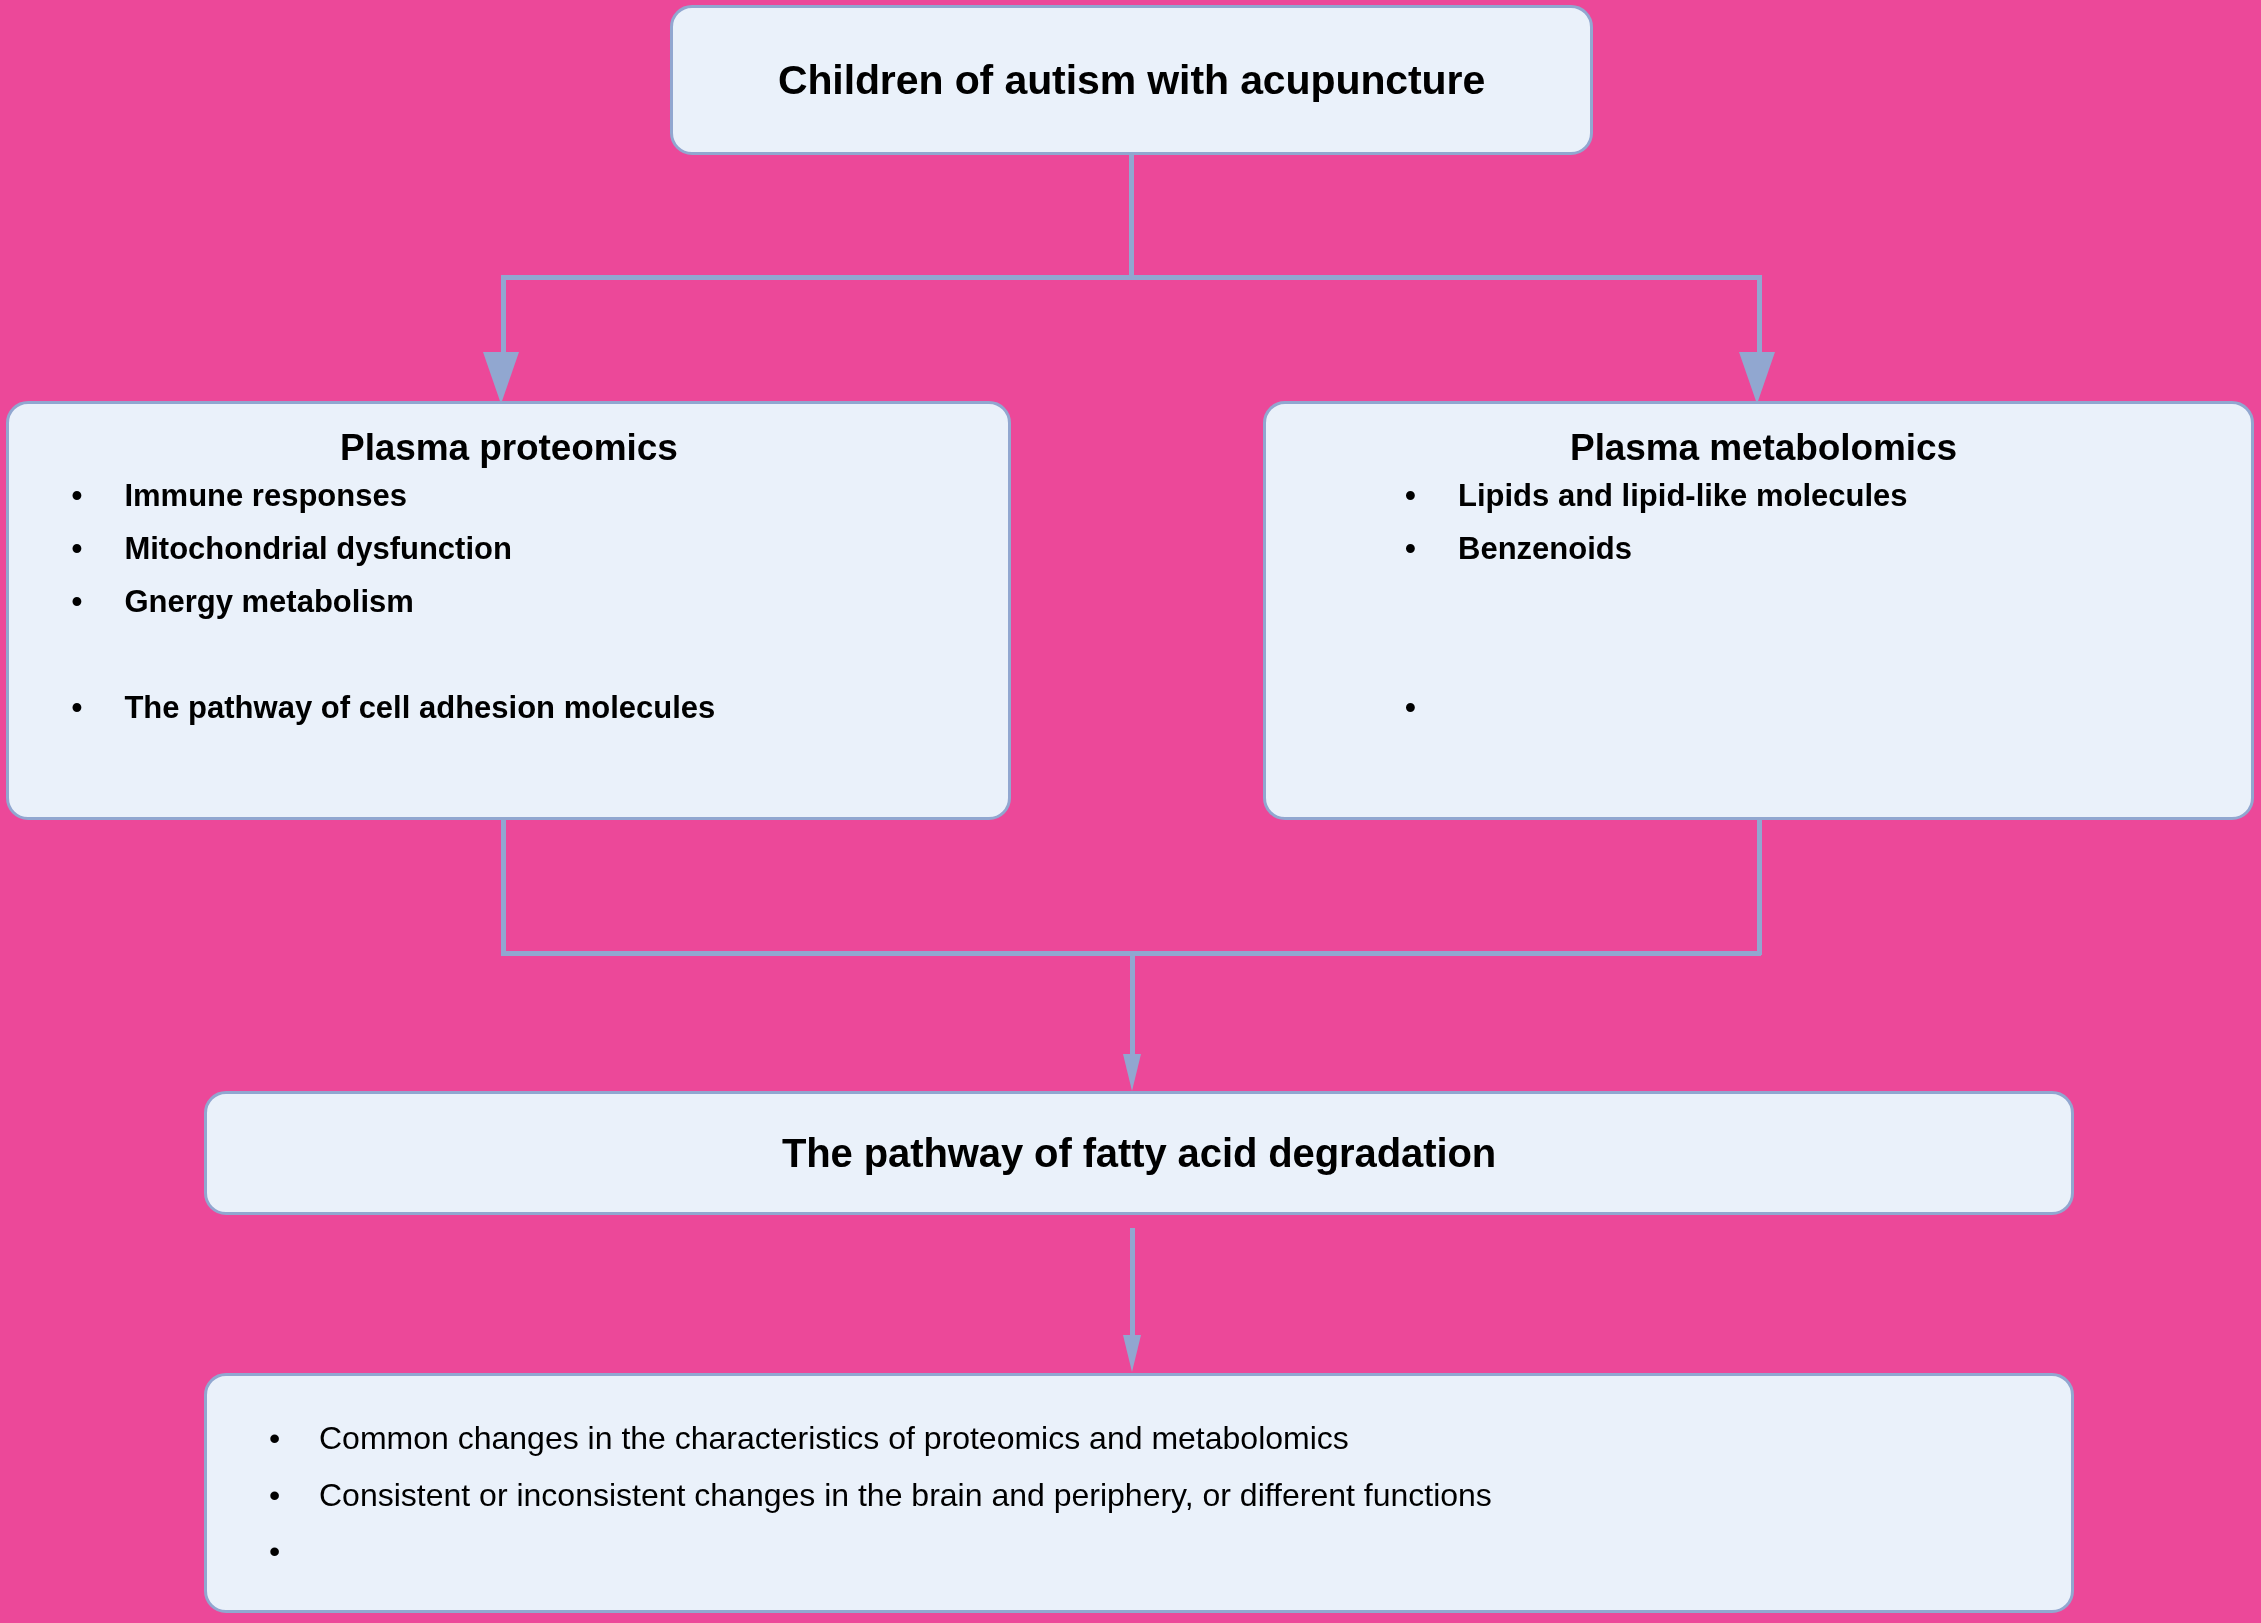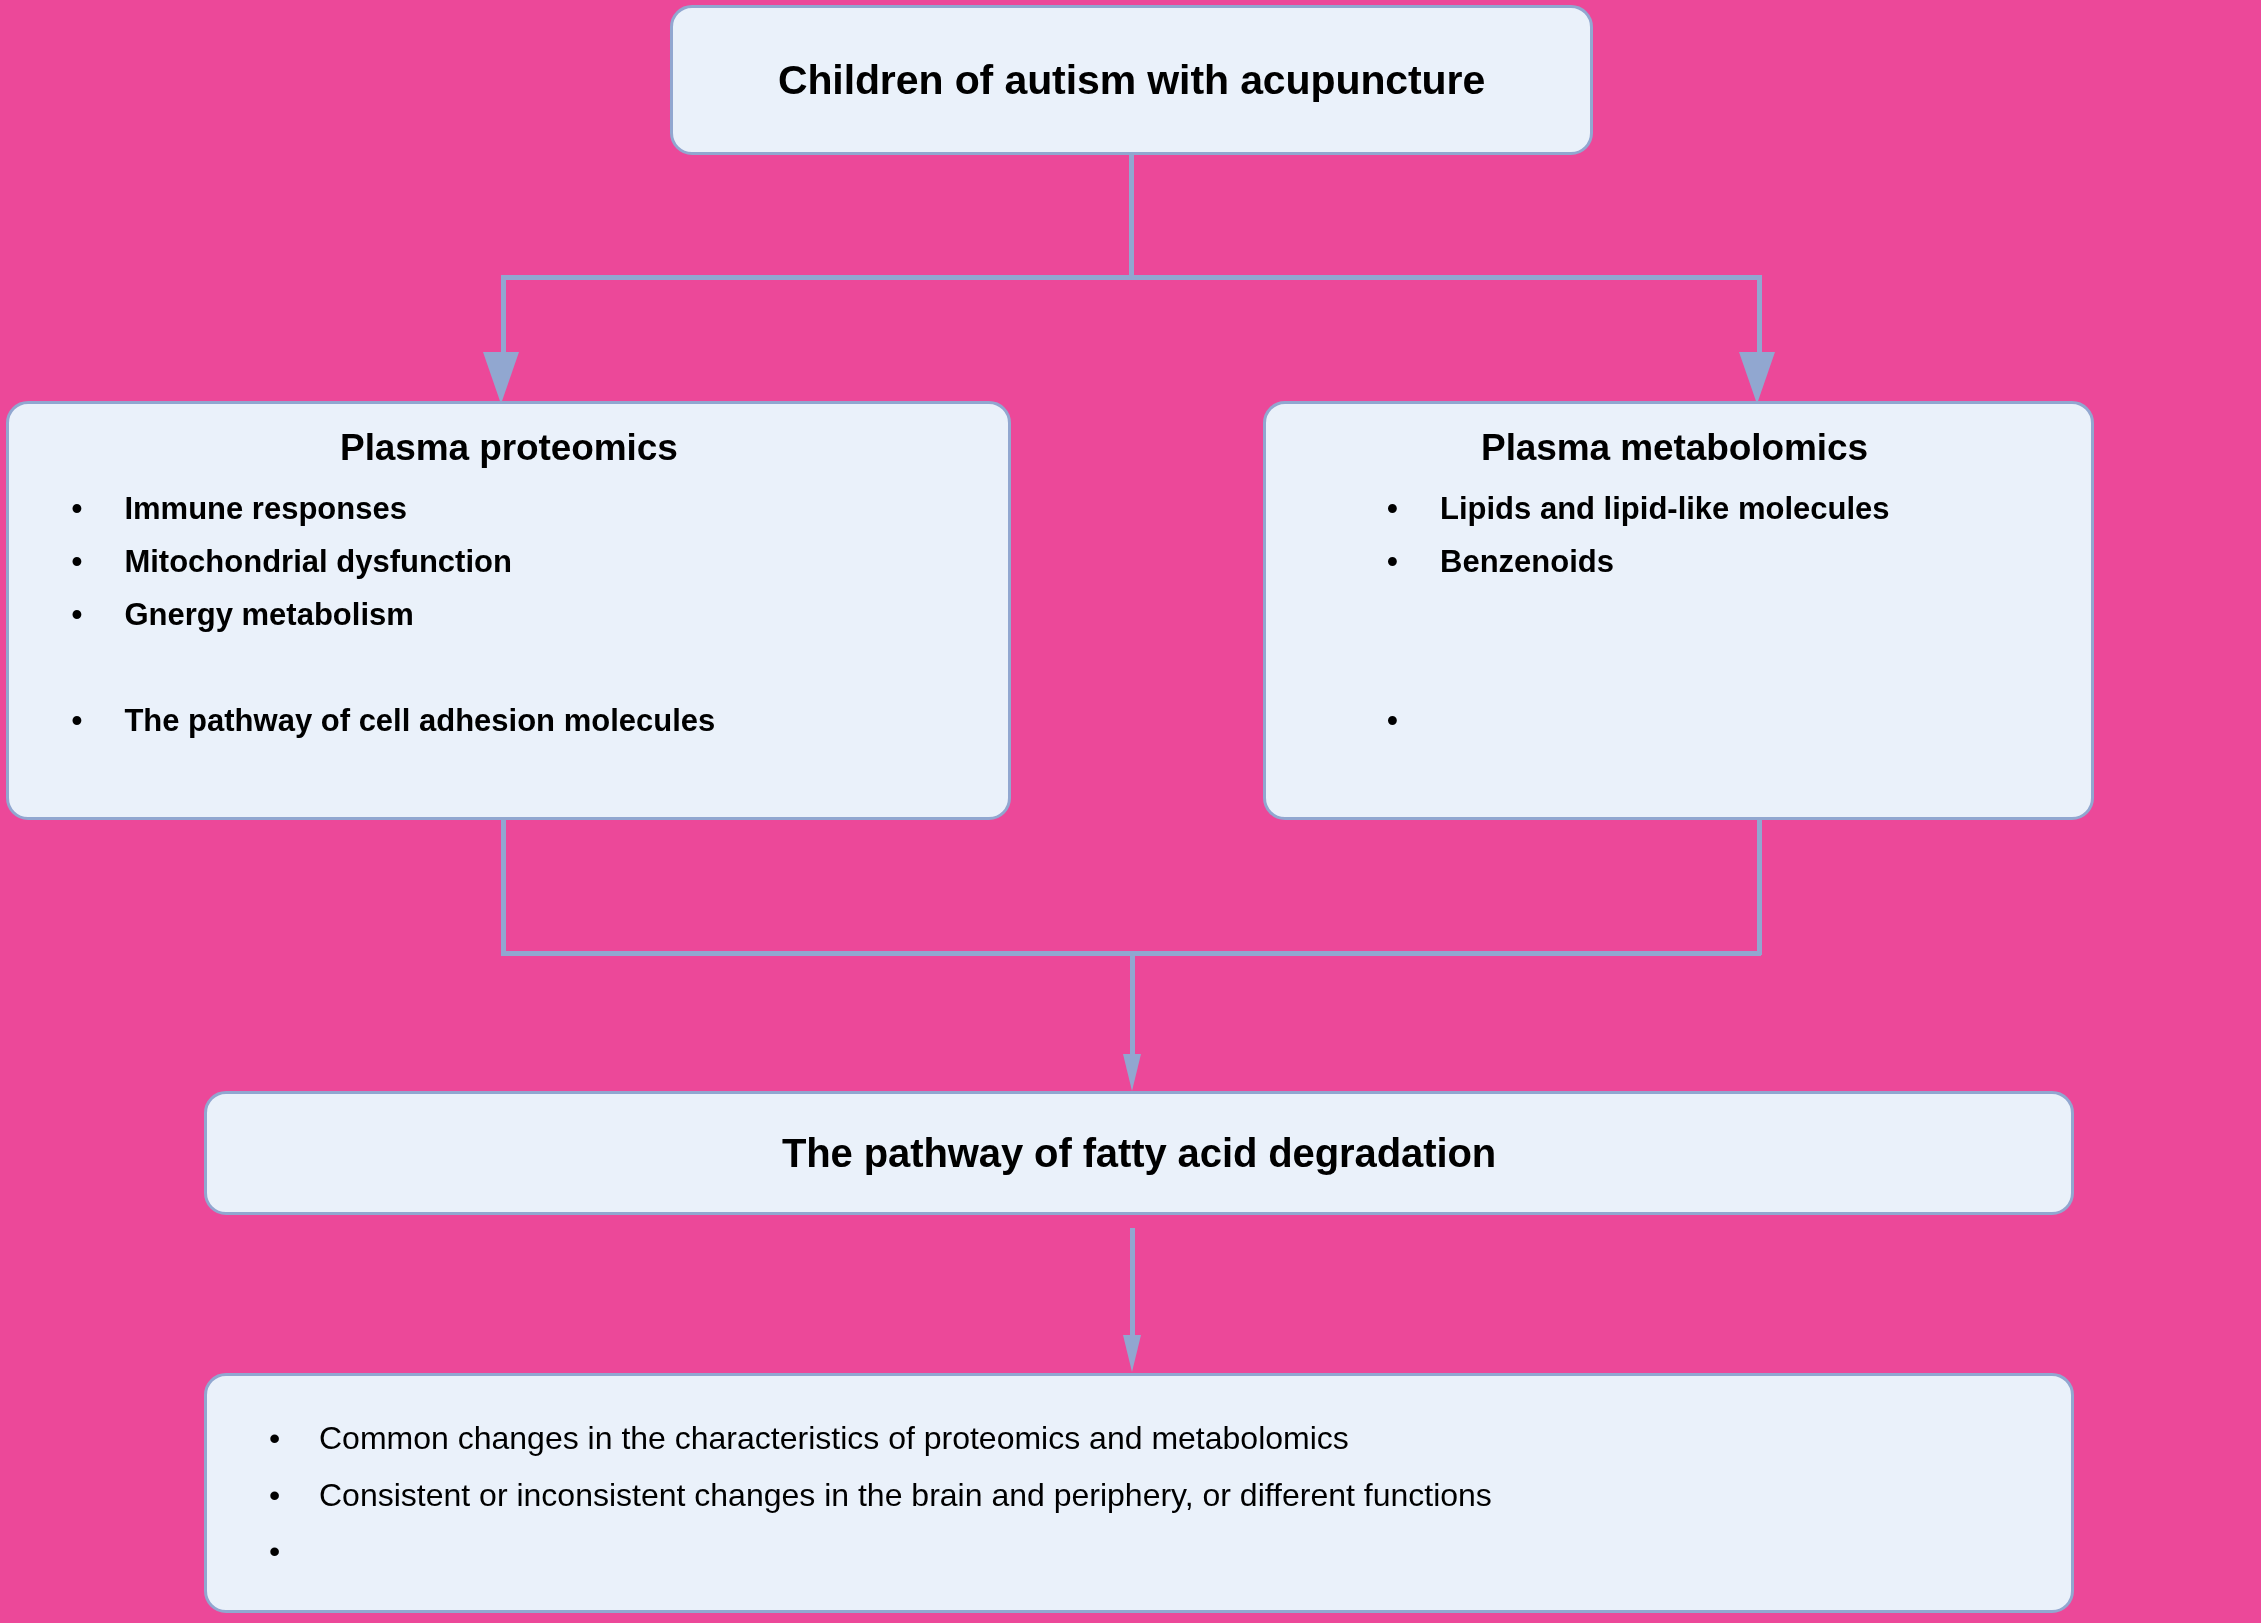--- a/index.html
+++ b/index.html
@@ -76,29 +76,29 @@
   #node-proteomics {
     left: 6.4px;
     top: 401px;
     width: 1005px;
     height: 419px;
     padding: 23px 26px 0 26px;
   }
   #node-metabolomics {
     left: 1263px;
     top: 401px;
-    width: 831px;
+    width: 991px;
     height: 419px;
-    padding: 23px 26px 0 18px;
+    padding: 23px 26px 0 36px;
   }
   #node-proteomics .node-title,
   #node-metabolomics .node-title {
     font-size: 37px;
     line-height: 1.15;
-    margin-bottom: 23px;
+    margin-bottom: 10px;
   }
   #node-proteomics .bullets,
   #node-metabolomics .bullets {
     font-size: 31px;
     font-weight: bold;
     line-height: 1.0;
   }
   #node-proteomics .bullets li,
   #node-metabolomics .bullets li {
     padding-left: 53px;

